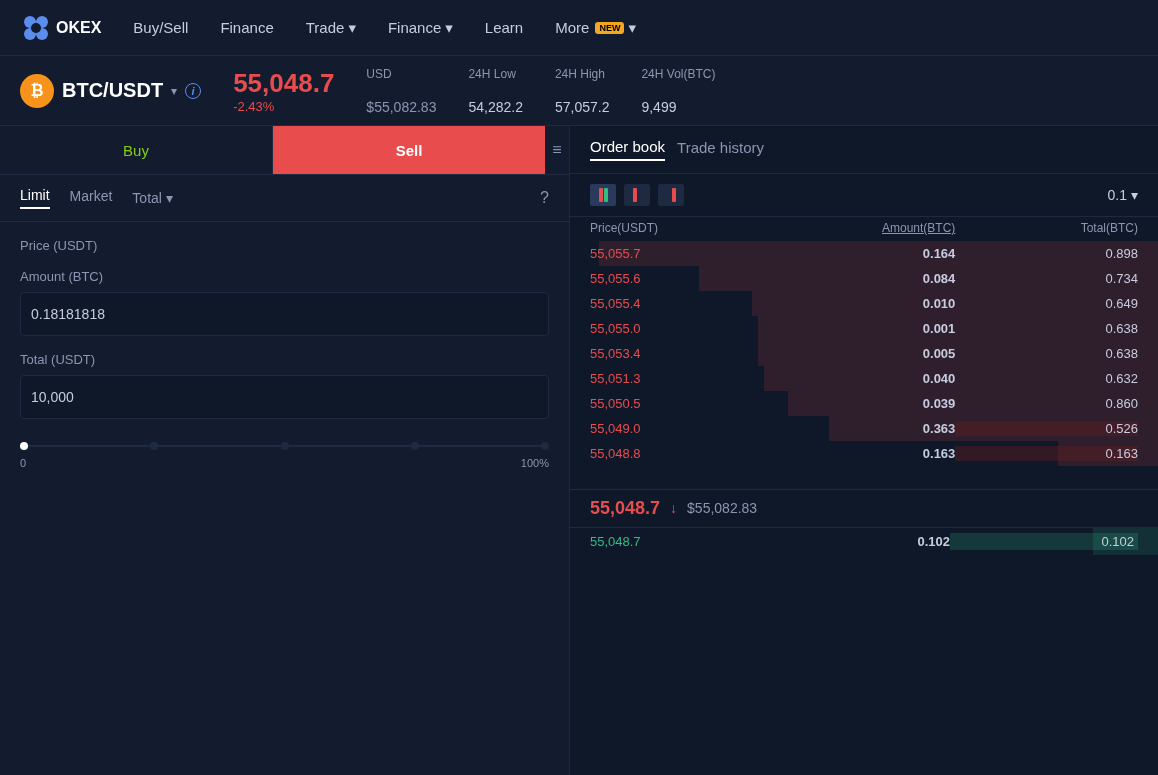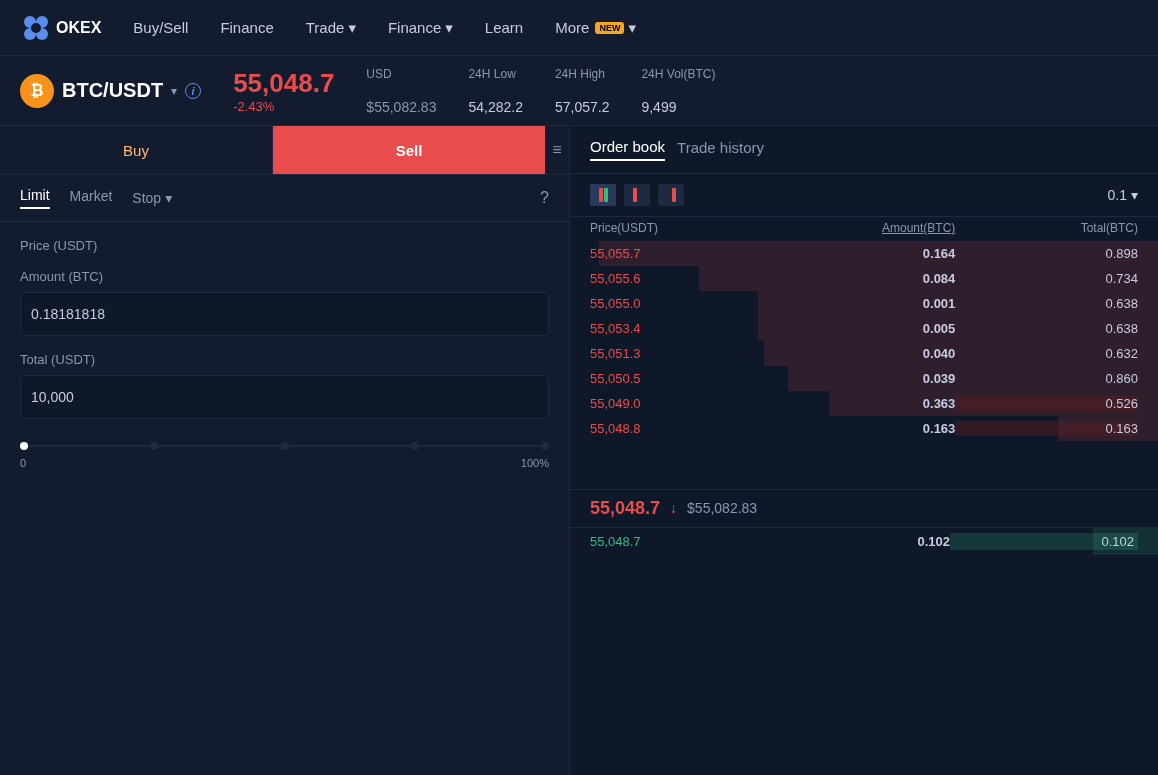--- a/index.html
+++ b/index.html
@@ -125,21 +125,21 @@
     
     .buy-sell-tabs {
       display: flex;
       border-bottom: 1px solid #1e2a42;
     }
     .tab-buy {
       flex: 1;
       height: 48px;
       background: transparent;
       border: none;
-      color: #fdba74;
+      color: #84cc16;
       font-size: 15px;
       cursor: pointer;
       display: flex;
       align-items: center;
       justify-content: center;
     }
     .tab-sell {
       flex: 1;
       height: 48px;
       background: #e84c4c;
@@ -467,21 +467,21 @@
       <button class="tab-sell">Sell</button>
       <div style="width:24px;background:#131b2e;display:flex;align-items:center;justify-content:center;">
         <span style="color:#8b96b0;font-size:16px;">≡</span>
       </div>
     </div>
 
     <div class="order-type-bar">
       <span class="order-type-item active">Limit</span>
       <span class="order-type-item">Market</span>
       <span class="order-type-stop">
-        <span>Stop</span>
+        <span>Total</span>
         <span>▾</span>
       </span>
       <span class="help-icon">?</span>
     </div>
 
     <div class="order-form">
 
       <div class="form-group">
         <div class="form-label">Price (USDT)</div>
       </div>
@@ -560,20 +560,26 @@
       <span class="ob-amount">0.164</span>
       <span class="ob-total ">0.898</span>
     </div>
         <div class="ob-row">
       <div class="ob-row-bg" style="width:78%"></div>
       <span class="ob-price-red">55,055.6</span>
       <span class="ob-amount">0.084</span>
       <span class="ob-total ">0.734</span>
     </div>
         <div class="ob-row">
+      <div class="ob-row-bg" style="width:69%"></div>
+      <span class="ob-price-red">55,055.4</span>
+      <span class="ob-amount">0.010</span>
+      <span class="ob-total ">0.649</span>
+    </div>
+        <div class="ob-row">
       <div class="ob-row-bg" style="width:68%"></div>
       <span class="ob-price-red">55,055.0</span>
       <span class="ob-amount">0.001</span>
       <span class="ob-total ">0.638</span>
     </div>
         <div class="ob-row">
       <div class="ob-row-bg" style="width:68%"></div>
       <span class="ob-price-red">55,053.4</span>
       <span class="ob-amount">0.005</span>
       <span class="ob-total ">0.638</span>

